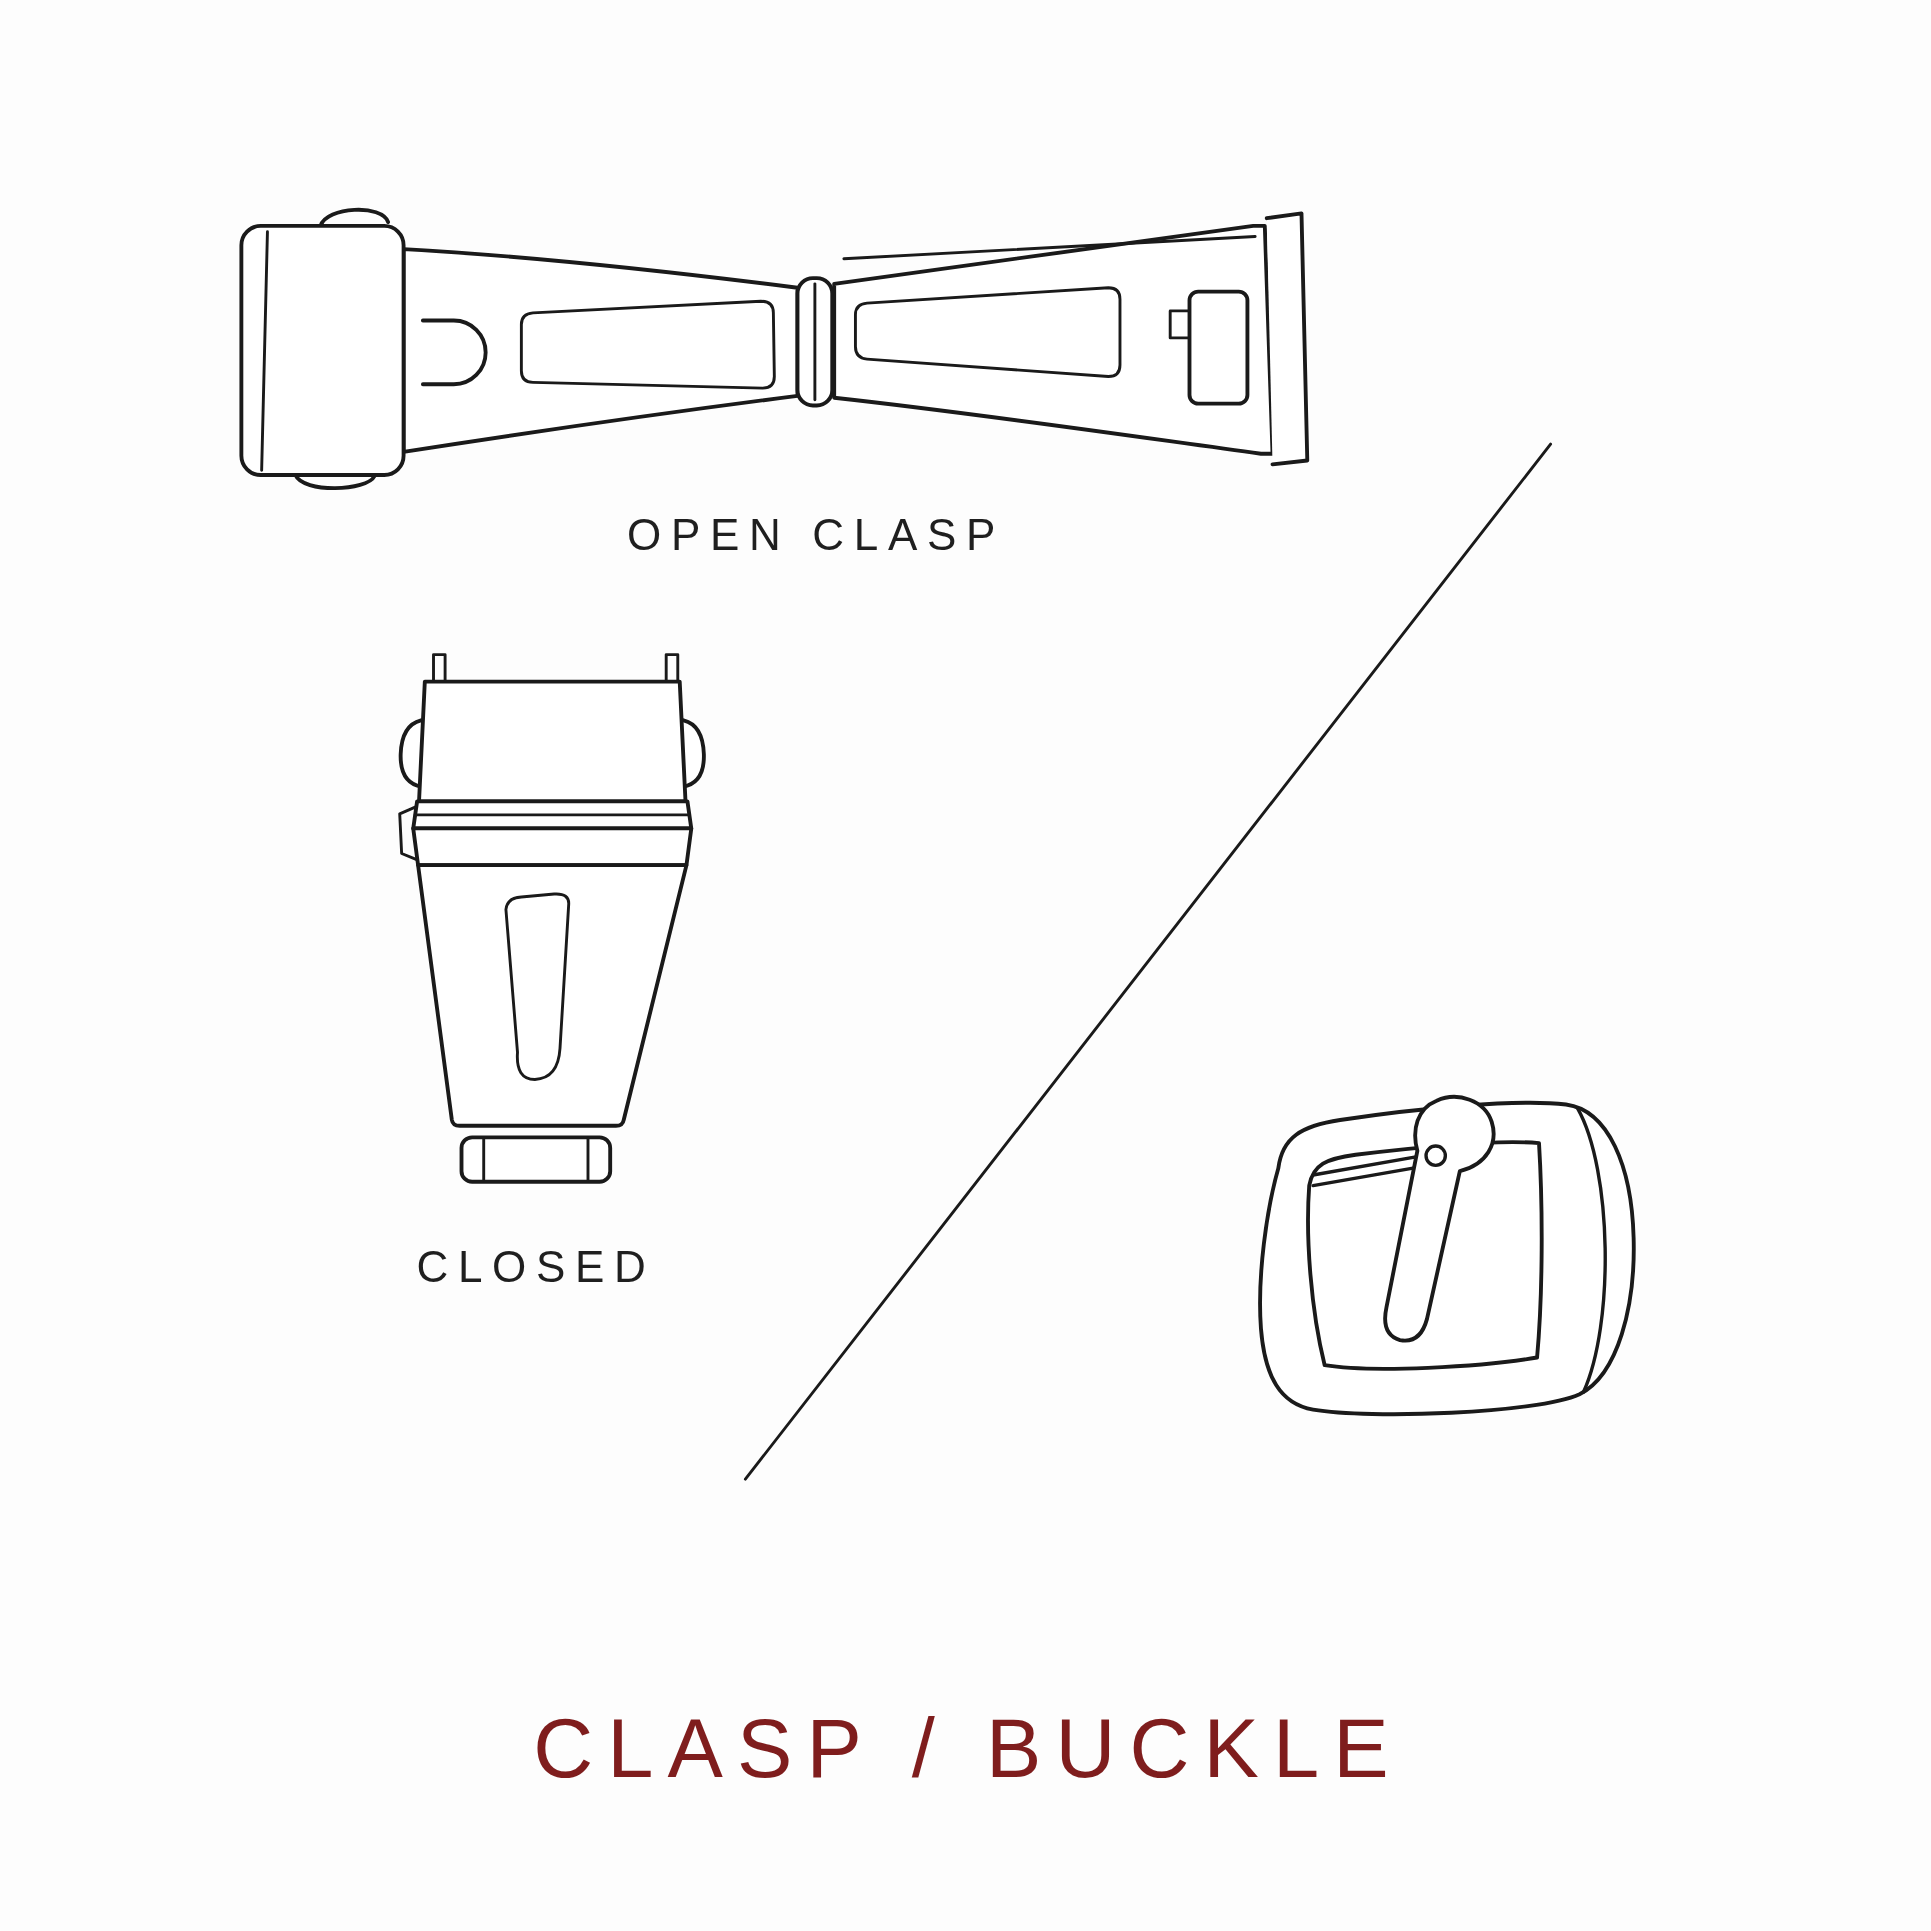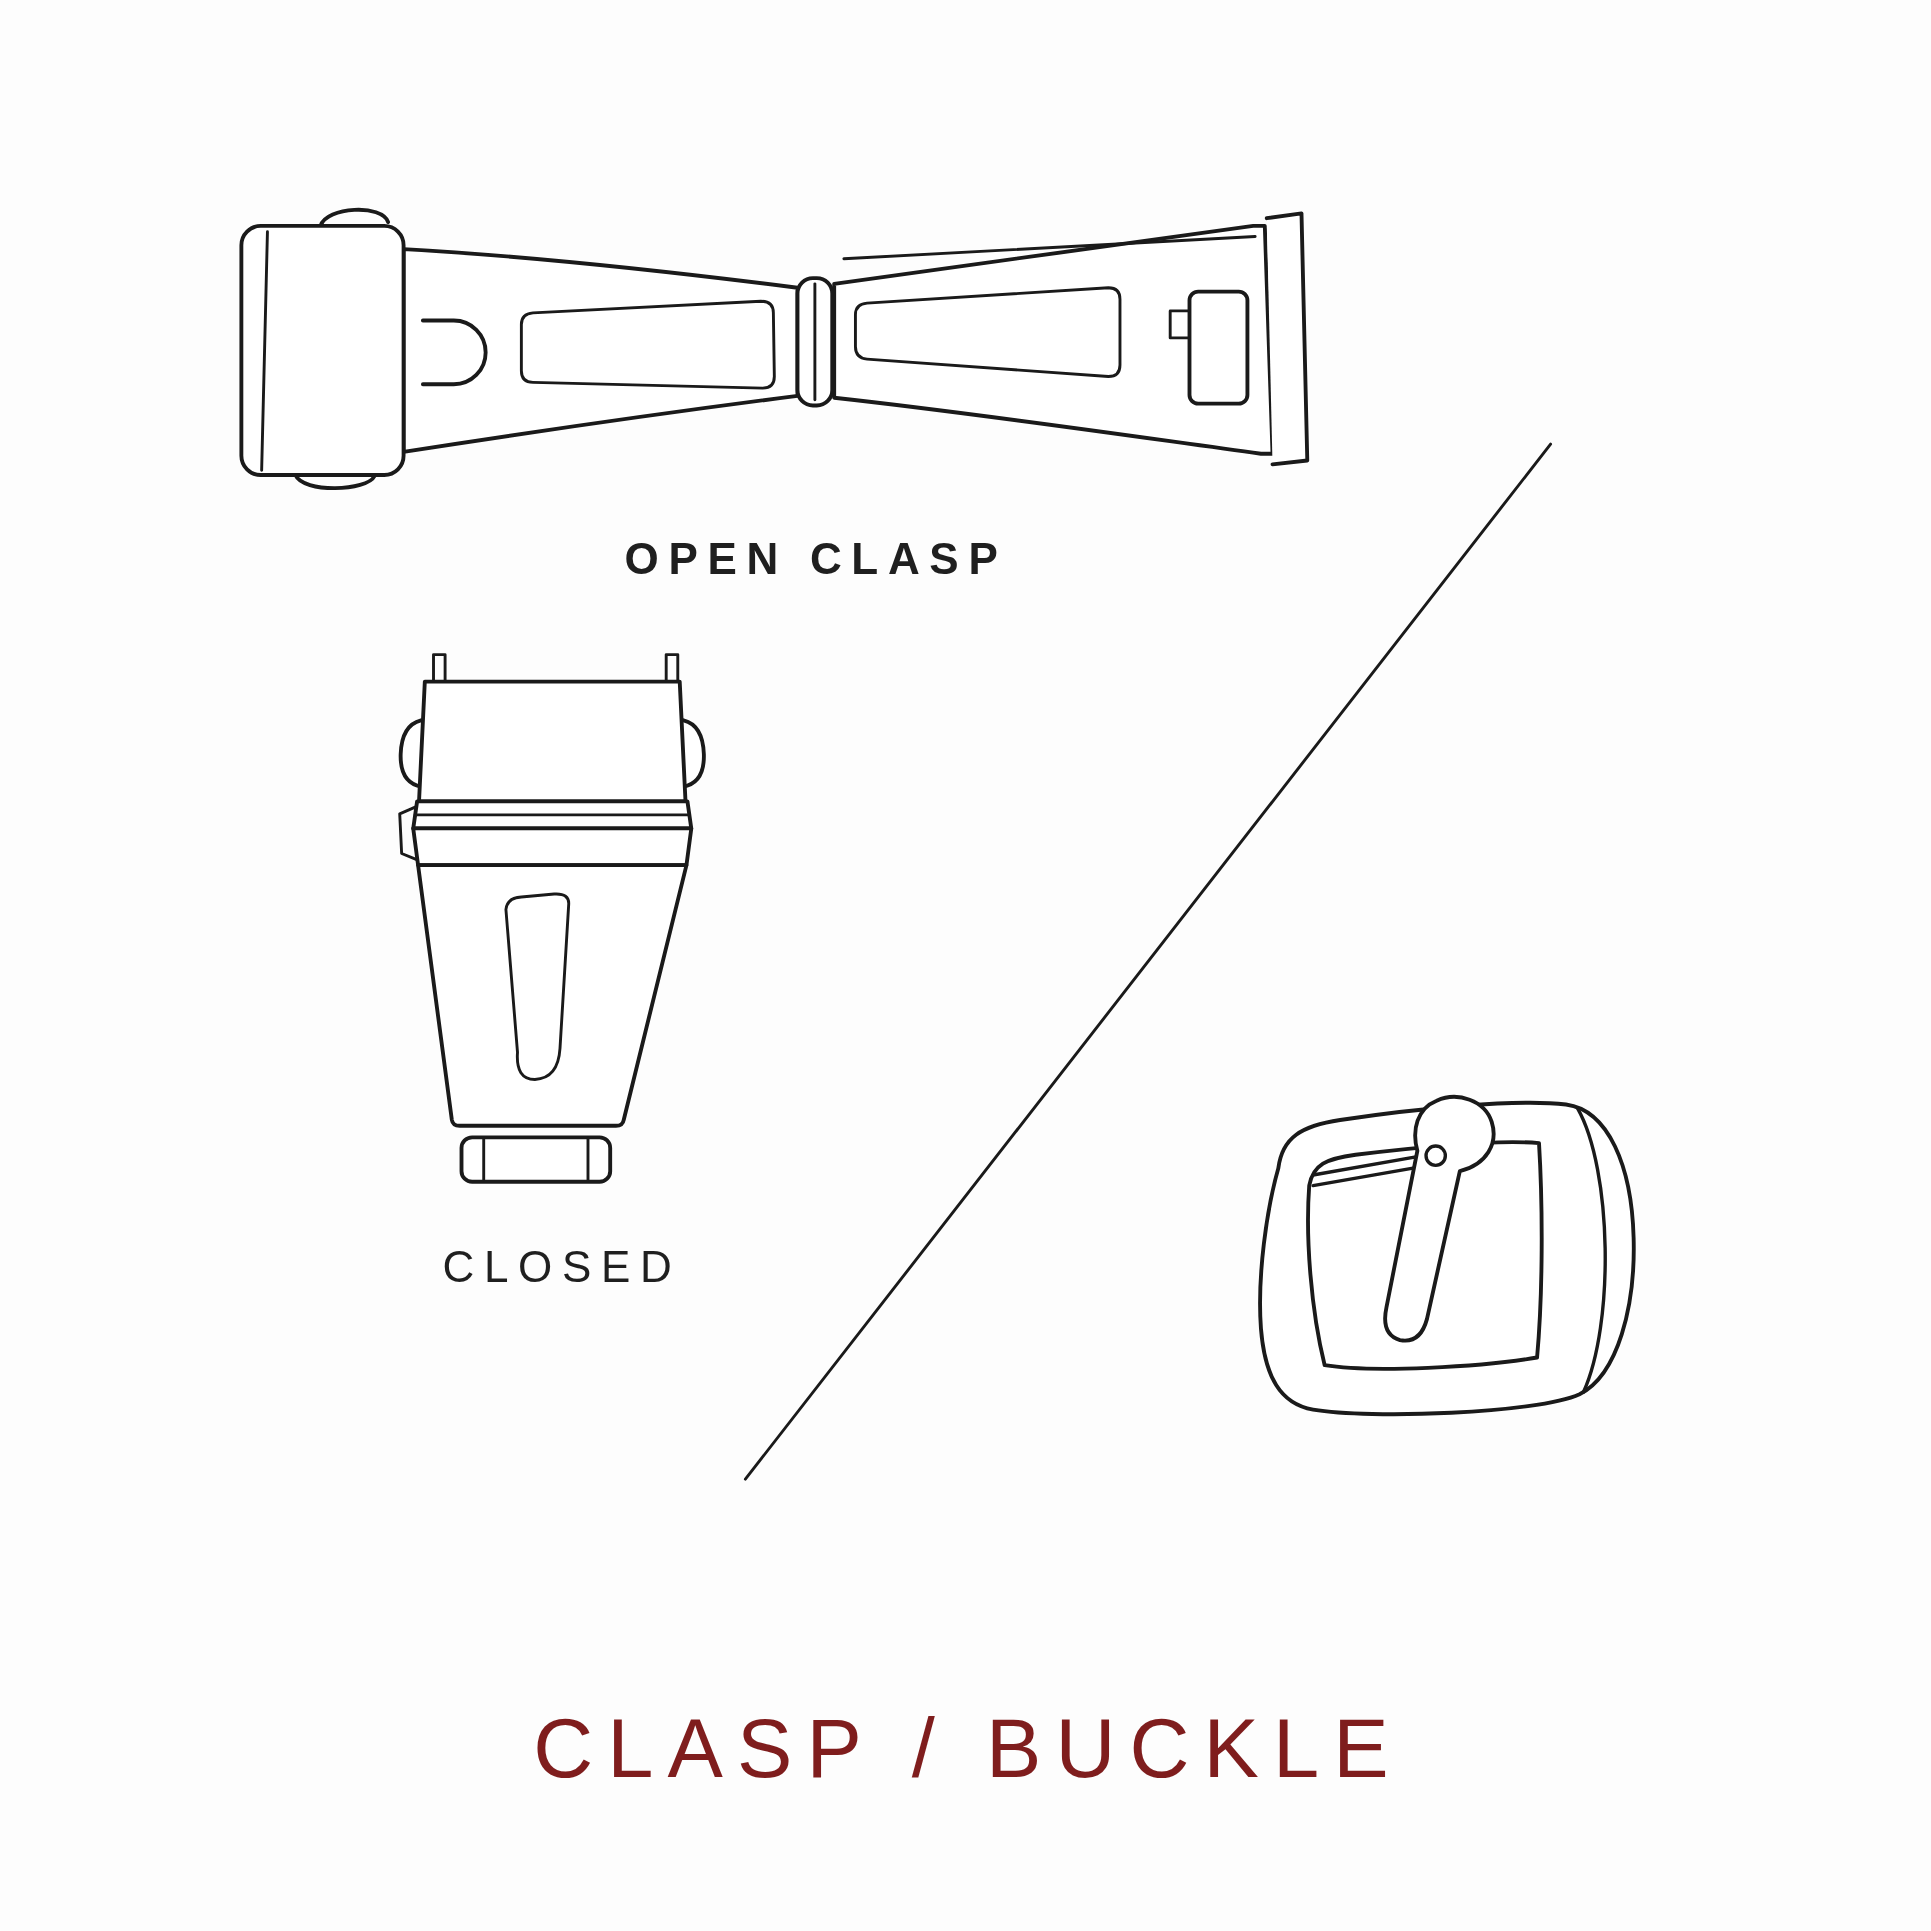--- a/index.html
+++ b/index.html
@@ -24,22 +24,22 @@
   }
   .caption {
     position: absolute;
     transform: translateX(-50%);
     color: #1f1f1f;
     font-size: 44px;
     font-weight: 500;
     letter-spacing: 0.22em;
     white-space: nowrap;
   }
-  .caption-open { left: 816px; top: 534px; font-weight: bold; }
-  .caption-closed { left: 536px; top: 1242px; margin-left: 26px; }
+  .caption-open { left: 816px; top: 510px; }
+  .caption-closed { left: 536px; top: 1242px; }
   .page-title {
     position: absolute;
     left: 968px;
     top: 1701px;
     transform: translateX(-50%);
     color: #7f1d1d;
     font-size: 83px;
     font-weight: 500;
     letter-spacing: 0.17em;
     white-space: nowrap;

